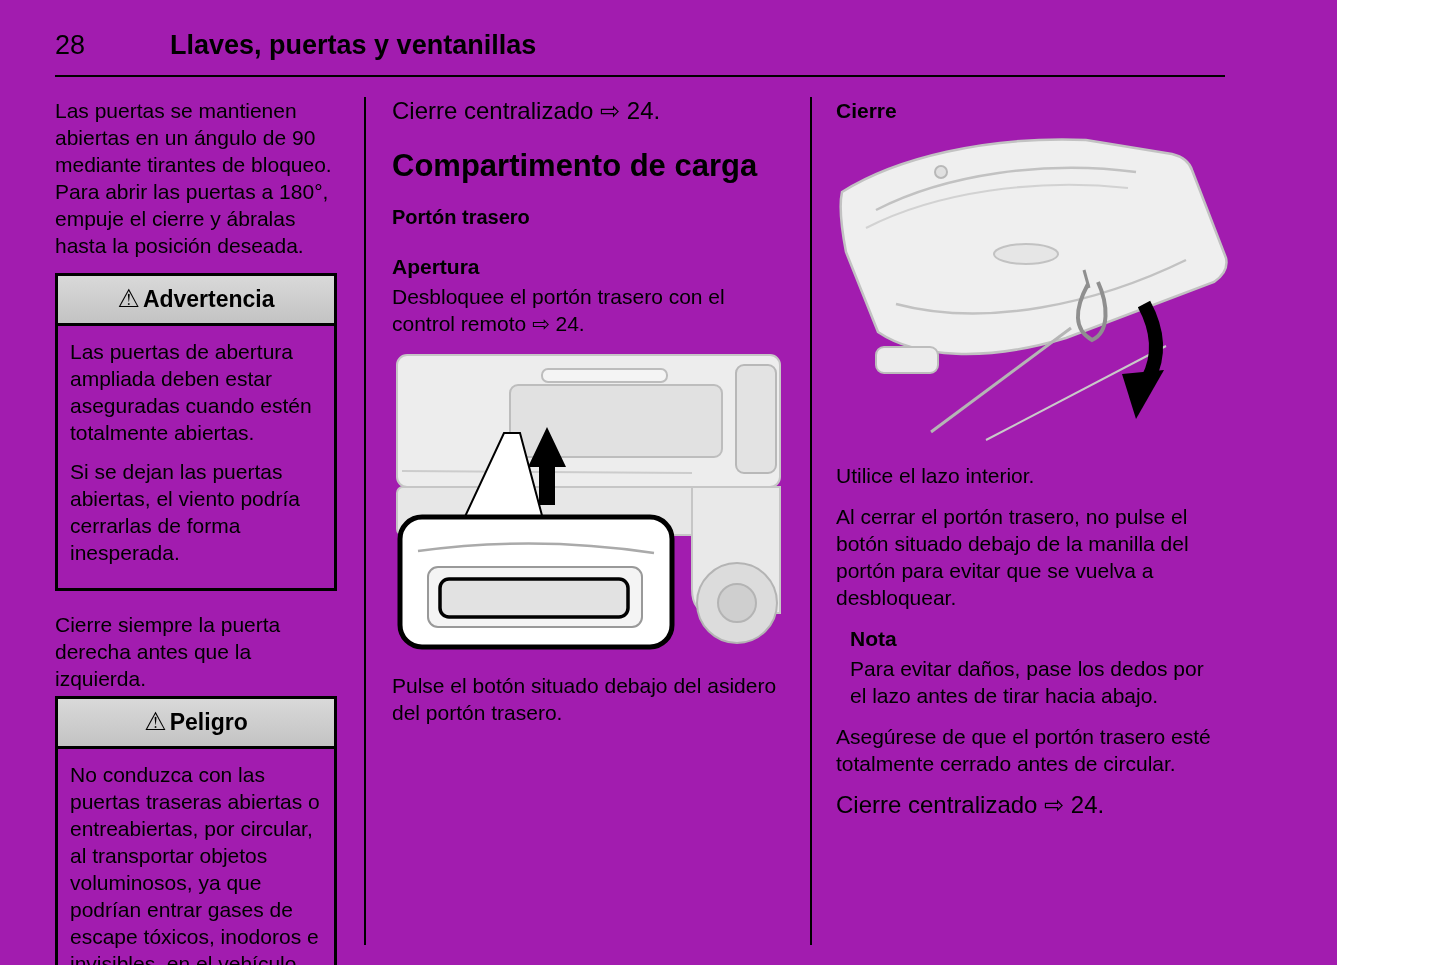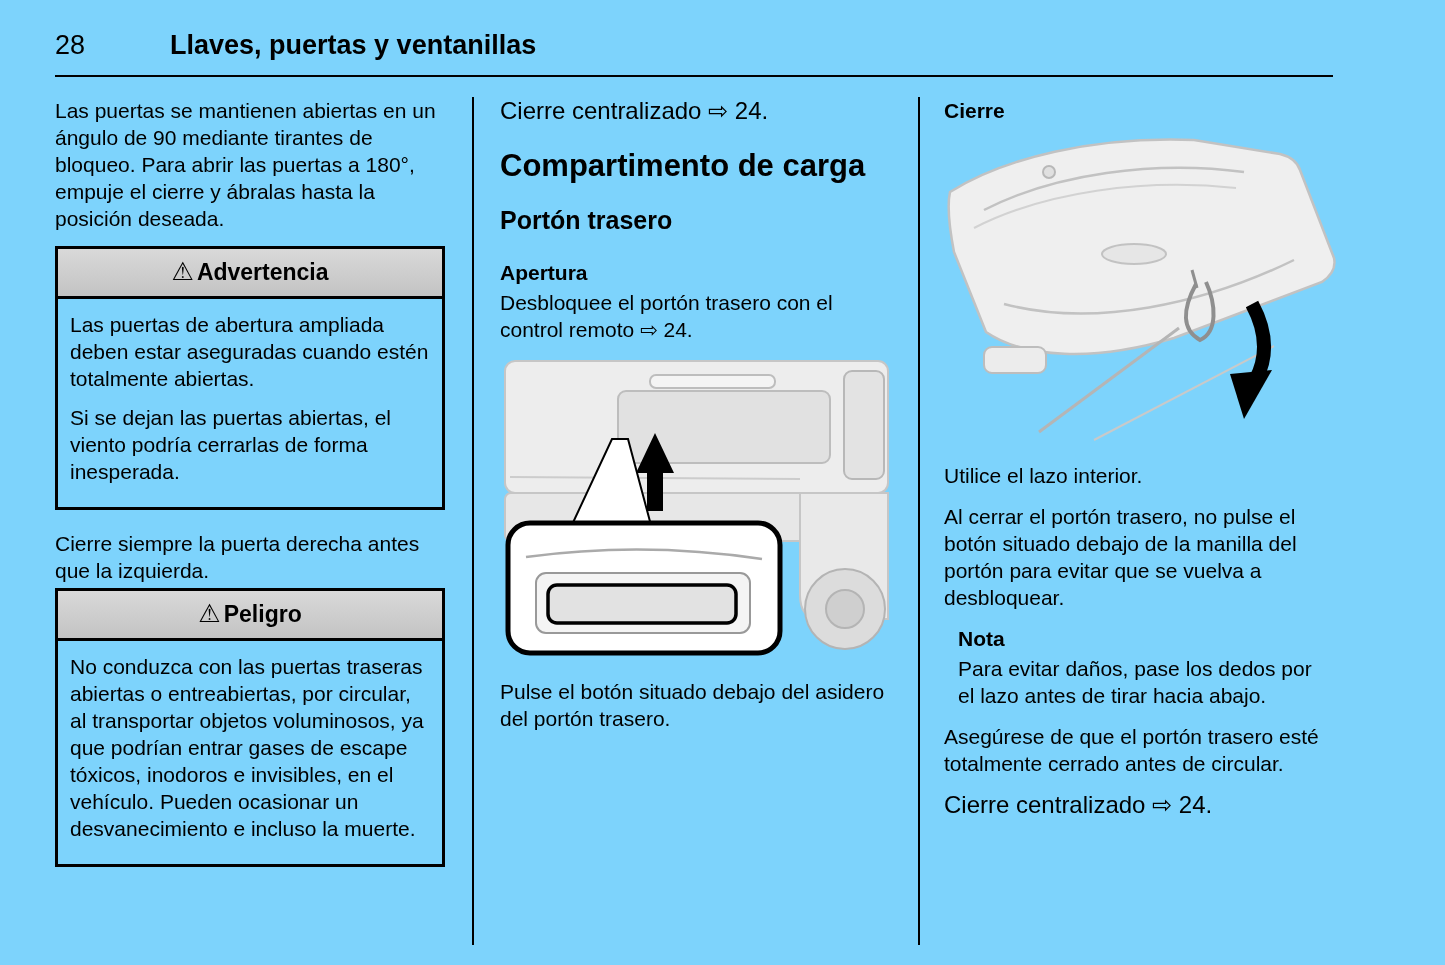--- a/index.html
+++ b/index.html
@@ -1,18 +1,18 @@
 <!DOCTYPE html>
 <html><head>
 <meta charset="utf-8">
 <style>
   * { margin:0; padding:0; box-sizing:border-box; }
   html,body { background:#ffffff; }
   body { font-family:"Liberation Sans","DejaVu Sans",sans-serif; color:#000; }
-  .page { width:1445px; height:965px; padding:30px 112px 0 55px; overflow:hidden; background:#7dd3fc; position:relative; }
+  .page { width:1337px; height:965px; padding:30px 112px 0 55px; overflow:hidden; background:#a21caf; position:relative; }
 
   .header { display:flex; align-items:baseline; padding-bottom:14px; border-bottom:2px solid #000; }
   .page-number { font-size:27px; width:115px; font-weight:normal; }
   .page-title { font-size:27px; font-weight:bold; }
 
   .content { display:flex; margin-top:20px; height:848px; }
   .col { height:100%; }
   .col1 { width:417px; padding-right:27px; }
   .col2 { width:446px; padding:0 26px; border-left:2px solid #000; }
   .col3 { width:415px; padding-left:24px; border-left:2px solid #000; }
@@ -22,21 +22,21 @@
 
   .caution-box { border:3px solid #000; margin:4px 0 20px; }
   .caution-head { background:linear-gradient(#d9d9d9,#c3c3c3); border-bottom:3px solid #000;
                   height:50px; display:flex; align-items:center; justify-content:center;
                   font-weight:bold; font-size:23px; }
   .caution-head .warn-glyph { font-size:25px; font-weight:normal; margin-right:3px; position:relative; top:-1px; }
   .caution-body { padding:12px 12px 10px 12px; }
   .caution-body .p { margin-bottom:12px; }
 
   .h-main { font-size:31px; font-weight:bold; margin:24px 0 22px; }
-  .h-sub  { font-size:25px; font-weight:bold; margin:0 0 24px; }
+  .h-sub  { font-size:20px; font-weight:bold; margin:0 0 24px; }
   .h-bold { font-size:21px; line-height:27px; font-weight:bold; margin-bottom:3px; }
 
   .figure { margin:8px 0 18px; line-height:0; }
   .figure svg { display:block; }
 
   .note-block { margin-left:14px; margin-bottom:14px; }
 
   .ref-line { font-size:24px; line-height:27px; margin-bottom:14px; }
 </style>
 </head>

